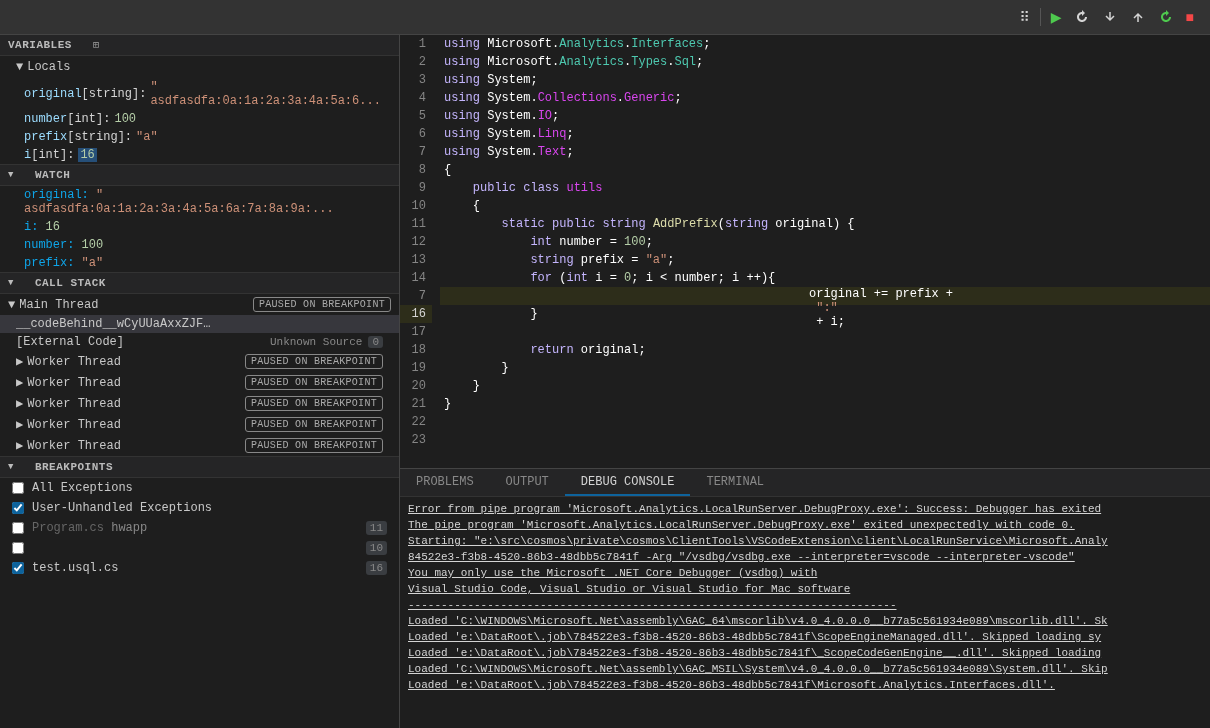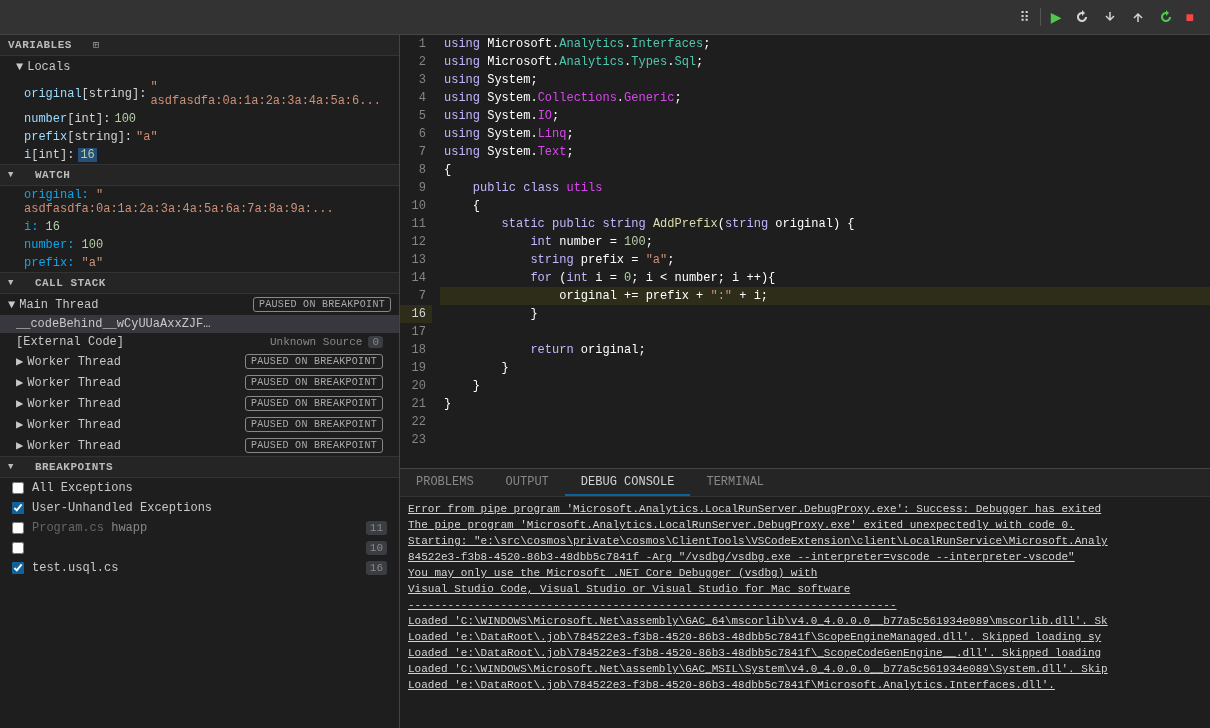--- a/index.html
+++ b/index.html
@@ -518,21 +518,21 @@
           <div class="code-line"><span class="kw">using</span><span class="plain"> System.</span><span class="cls">IO</span><span class="plain">;</span></div>
           <div class="code-line"><span class="kw">using</span><span class="plain"> System.</span><span class="cls">Linq</span><span class="plain">;</span></div>
           <div class="code-line"><span class="kw">using</span><span class="plain"> System.</span><span class="cls">Text</span><span class="plain">;</span></div>
           <div class="code-line"><span class="plain">{</span></div>
           <div class="code-line"><span class="plain">    </span><span class="kw">public</span><span class="plain"> </span><span class="kw">class</span><span class="plain"> </span><span class="cls">utils</span></div>
           <div class="code-line"><span class="plain">    {</span></div>
           <div class="code-line"><span class="plain">        </span><span class="kw">static</span><span class="plain"> </span><span class="kw">public</span><span class="plain"> </span><span class="kw">string</span><span class="plain"> </span><span class="fn">AddPrefix</span><span class="plain">(</span><span class="kw">string</span><span class="plain"> original) {</span></div>
           <div class="code-line"><span class="plain">            </span><span class="kw">int</span><span class="plain"> number = </span><span class="num">100</span><span class="plain">;</span></div>
           <div class="code-line"><span class="plain">            </span><span class="kw">string</span><span class="plain"> prefix = </span><span class="str">"a"</span><span class="plain">;</span></div>
           <div class="code-line"><span class="plain">            </span><span class="kw">for</span><span class="plain"> (</span><span class="kw">int</span><span class="plain"> i = </span><span class="num">0</span><span class="plain">; i &lt; number; i ++){</span></div>
-          <div class="code-line active-line" style="position:relative;">
+          <div class="code-line active-line" style="position:relative;flex-direction:column;">
             
             
             <span class="plain">                original += prefix + </span><span class="str">":"</span><span class="plain"> + i;</span>
           </div>
           <div class="code-line"><span class="plain">            }</span></div>
           <div class="code-line"></div>
           <div class="code-line"><span class="plain">            </span><span class="kw">return</span><span class="plain"> original;</span></div>
           <div class="code-line"><span class="plain">        }</span></div>
           <div class="code-line"><span class="plain">    }</span></div>
           <div class="code-line"><span class="plain">}</span></div>

